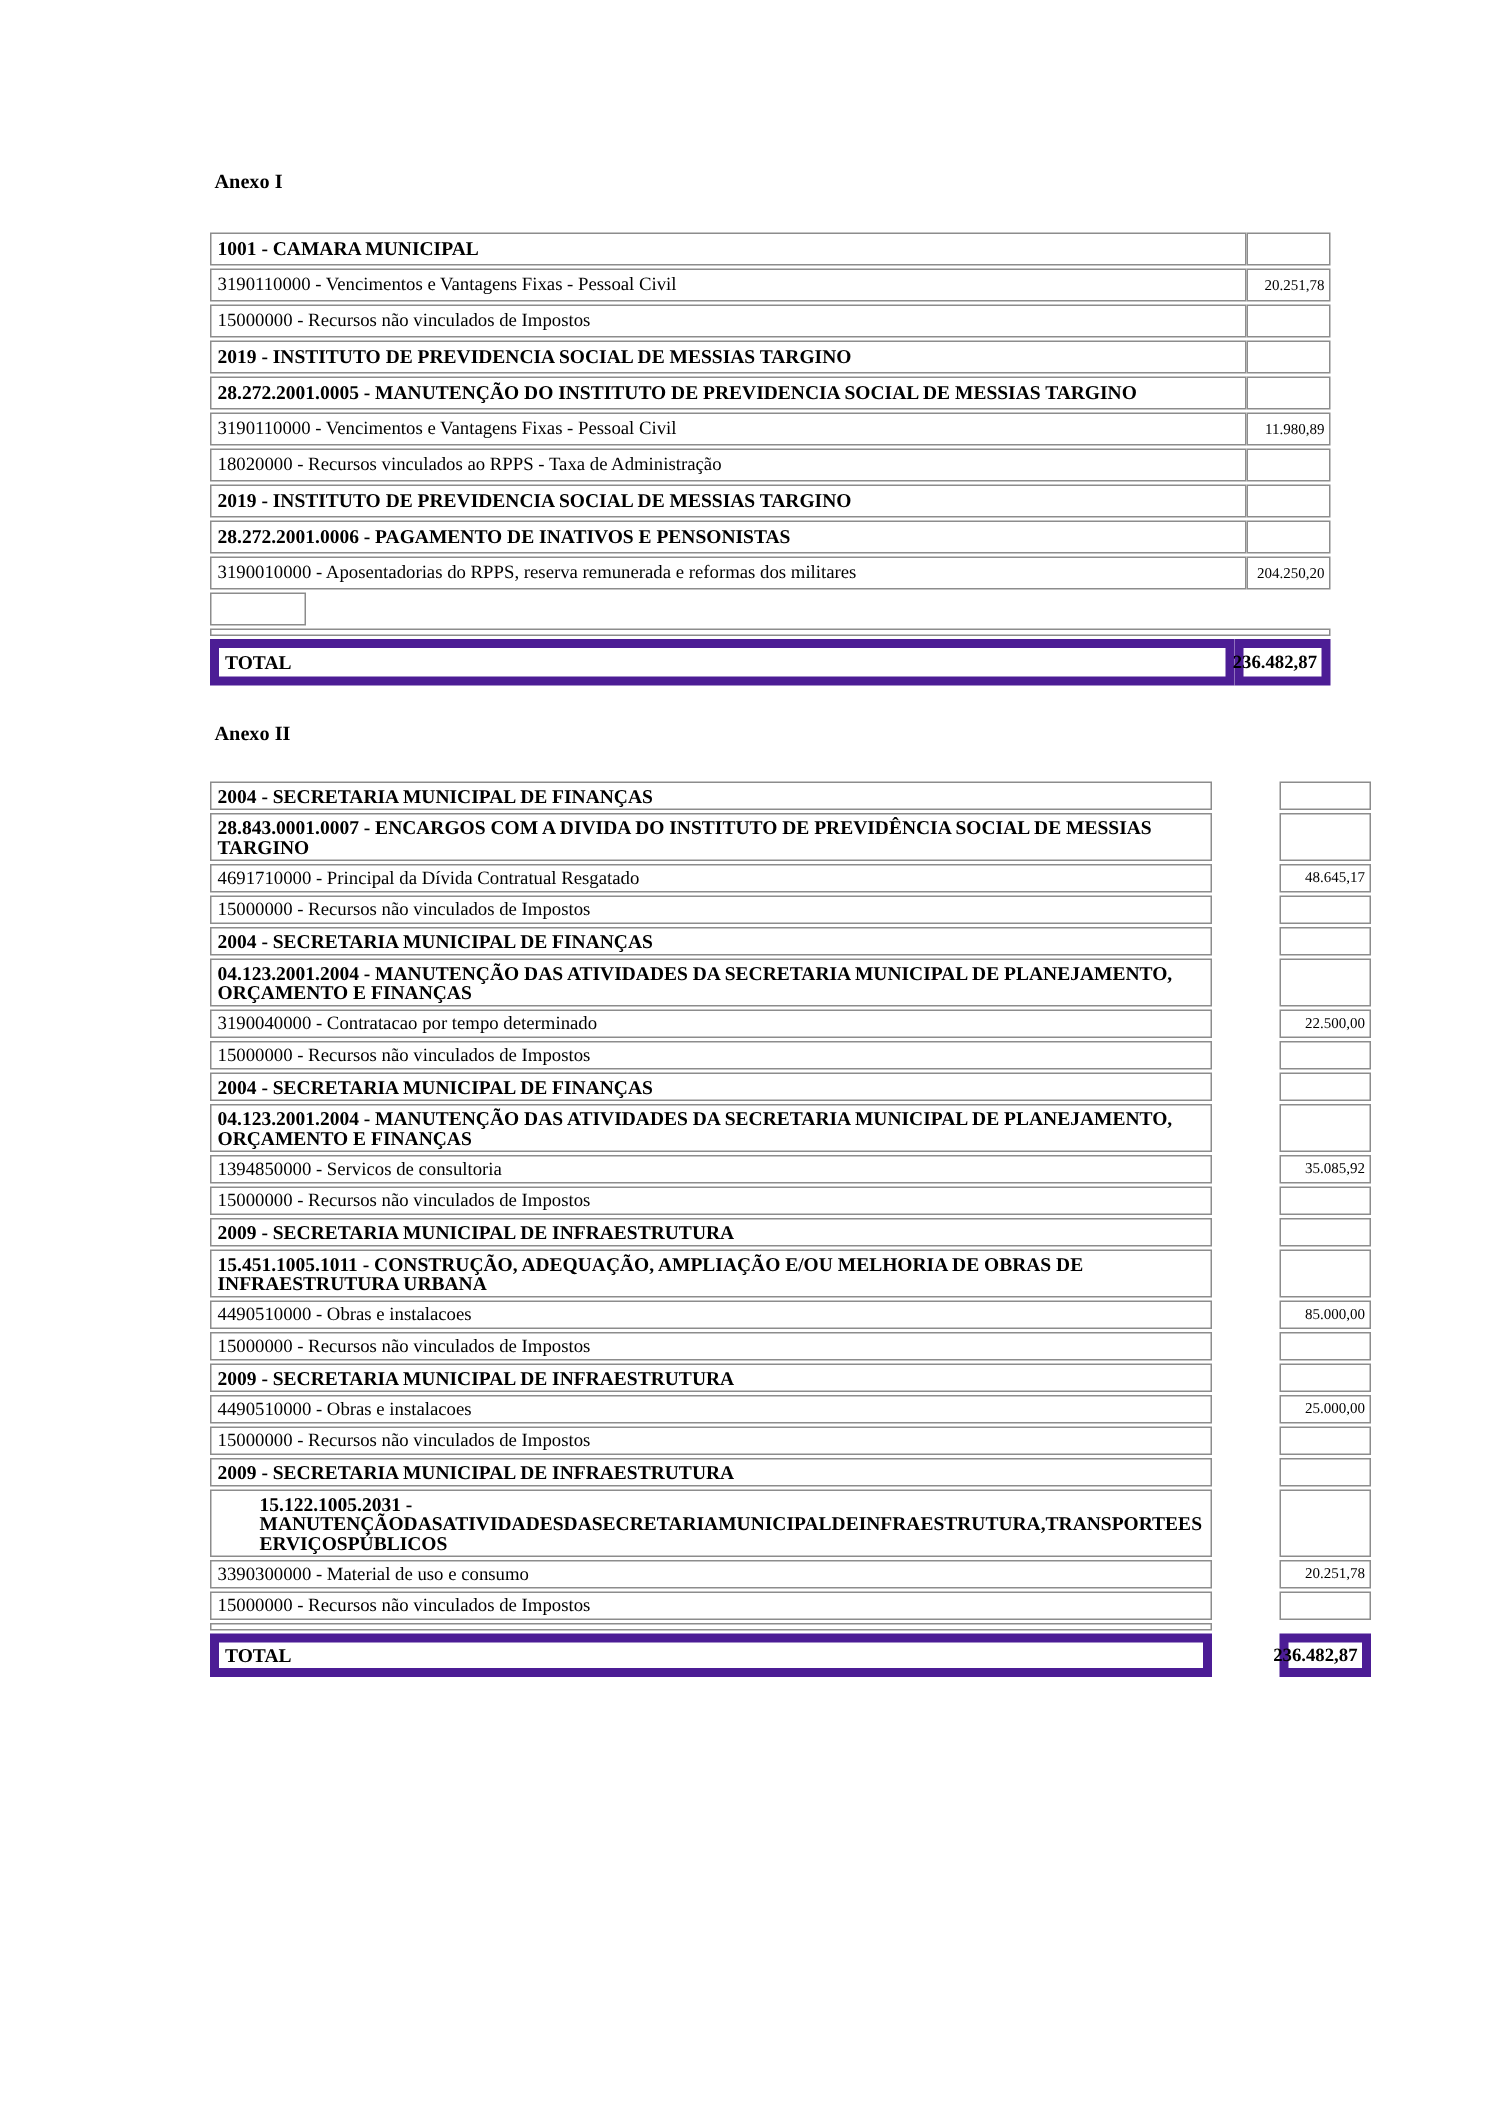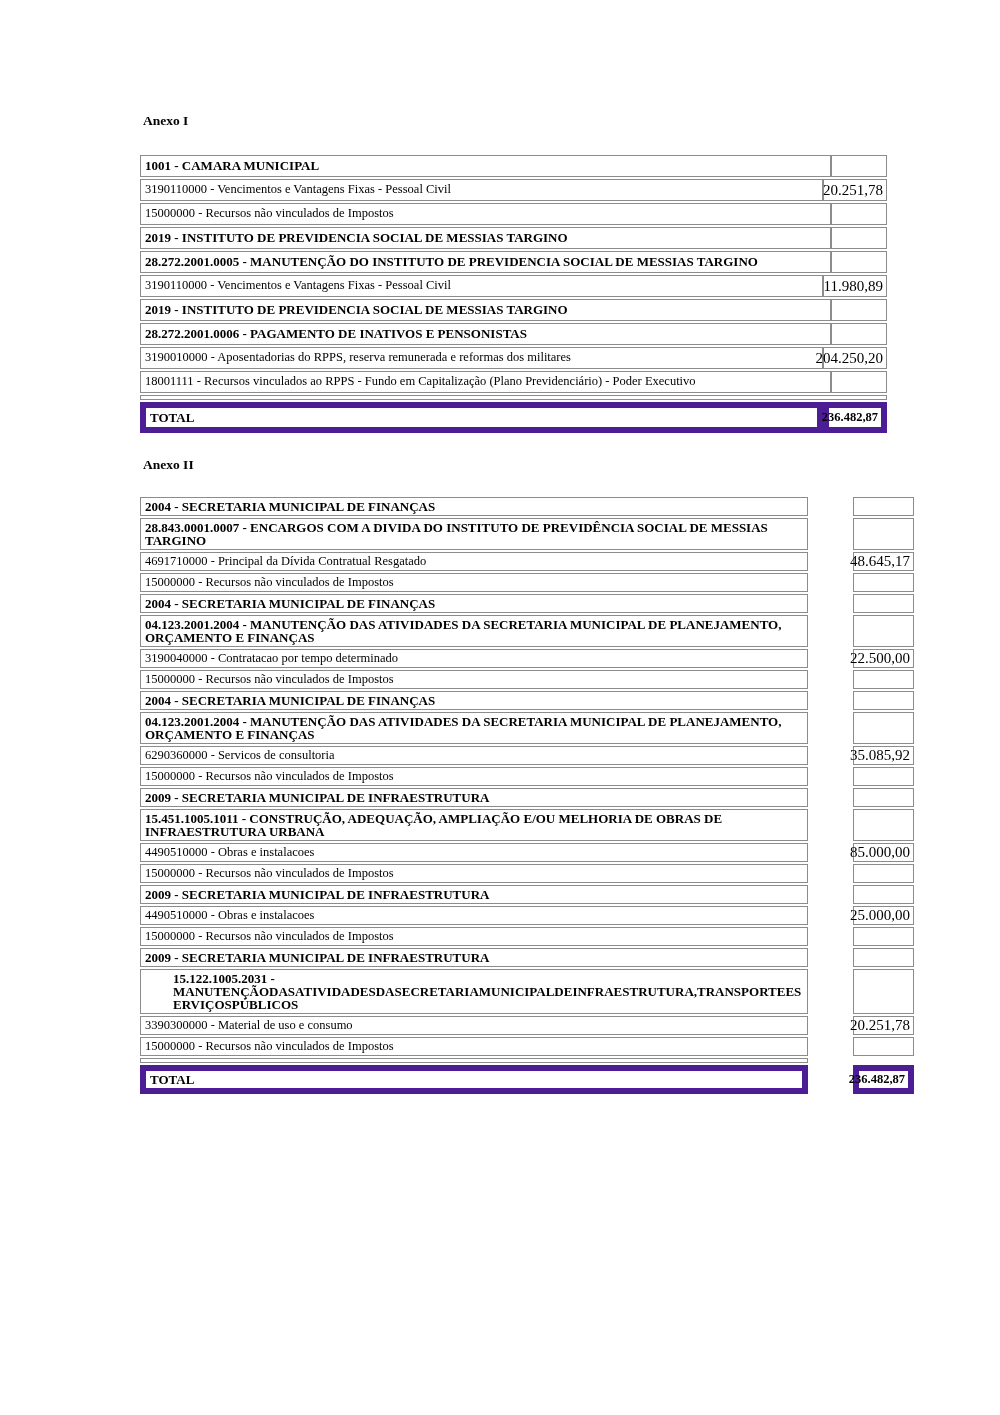--- a/index.html
+++ b/index.html
@@ -43,21 +43,21 @@
     background: #ffffff;
   }
   .desc {
     font-size: 12.5px;
     padding: 2px 4px;
   }
   .val {
     display: flex;
     align-items: center;
     justify-content: flex-end;
-    font-size: 15px;
+    font-size: 10px;
     padding: 0 3px;
     text-align: right;
   }
 
   
   .t1 { width: 747px; }
   .t1 .desc { width: 808px; line-height: 15px; min-height: 22px; }
   .t1 .val  { width: 64px;  min-height: 22px; }
 
   
@@ -104,34 +104,37 @@
             <div class="cell val"></div>
           </div>
           <div class="row header">
             <div class="cell desc">28.272.2001.0005 - MANUTENÇÃO DO INSTITUTO DE PREVIDENCIA SOCIAL DE MESSIAS TARGINO</div>
             <div class="cell val"></div>
           </div>
           <div class="row data">
             <div class="cell desc">3190110000 - Vencimentos e Vantagens Fixas - Pessoal Civil</div>
             <div class="cell val">11.980,89</div>
           </div>
+          <div class="row data">
+            <div class="cell desc">18020000 - Recursos vinculados ao RPPS - Taxa de Administração</div>
+            <div class="cell val"></div>
+          </div>
           <div class="row header">
             <div class="cell desc">2019 - INSTITUTO DE PREVIDENCIA SOCIAL DE MESSIAS TARGINO</div>
             <div class="cell val"></div>
           </div>
           <div class="row header">
             <div class="cell desc">28.272.2001.0006 - PAGAMENTO DE INATIVOS E PENSONISTAS</div>
             <div class="cell val"></div>
           </div>
           <div class="row data">
             <div class="cell desc">3190010000 - Aposentadorias do RPPS, reserva remunerada e reformas dos militares</div>
             <div class="cell val">204.250,20</div>
           </div>
           <div class="row data">
-            <div class="cell desc">18001111 - Recursos vinculados ao RPPS - Fundo em Capitalização (Plano Previdenciário) - Poder Executivo</div>
             <div class="cell val"></div>
           </div>
           <div class="row spacer">
             <div class="cell desc"></div>
           </div>
           <div class="row total">
             <div class="cell desc">TOTAL</div>
             <div class="cell val">236.482,87</div>
           </div>
         </div>
@@ -174,21 +177,21 @@
           </div>
           <div class="row header">
             <div class="cell desc">2004 - SECRETARIA MUNICIPAL DE FINANÇAS</div>
             <div class="cell val"></div>
           </div>
           <div class="row header">
             <div class="cell desc">04.123.2001.2004 - MANUTENÇÃO DAS ATIVIDADES DA SECRETARIA MUNICIPAL DE PLANEJAMENTO, ORÇAMENTO E FINANÇAS</div>
             <div class="cell val"></div>
           </div>
           <div class="row data">
-            <div class="cell desc">6290360000 - Servicos de consultoria</div>
+            <div class="cell desc">1394850000 - Servicos de consultoria</div>
             <div class="cell val">35.085,92</div>
           </div>
           <div class="row data">
             <div class="cell desc">15000000 - Recursos não vinculados de Impostos</div>
             <div class="cell val"></div>
           </div>
           <div class="row header">
             <div class="cell desc">2009 - SECRETARIA MUNICIPAL DE INFRAESTRUTURA</div>
             <div class="cell val"></div>
           </div>

